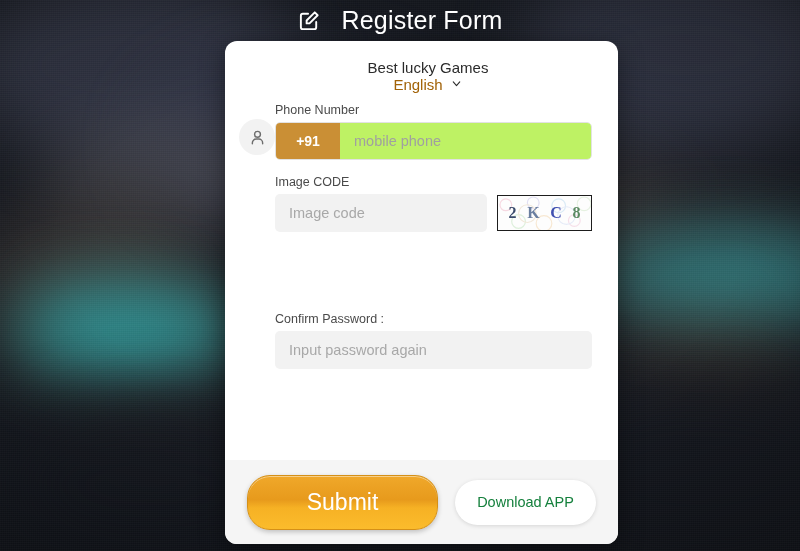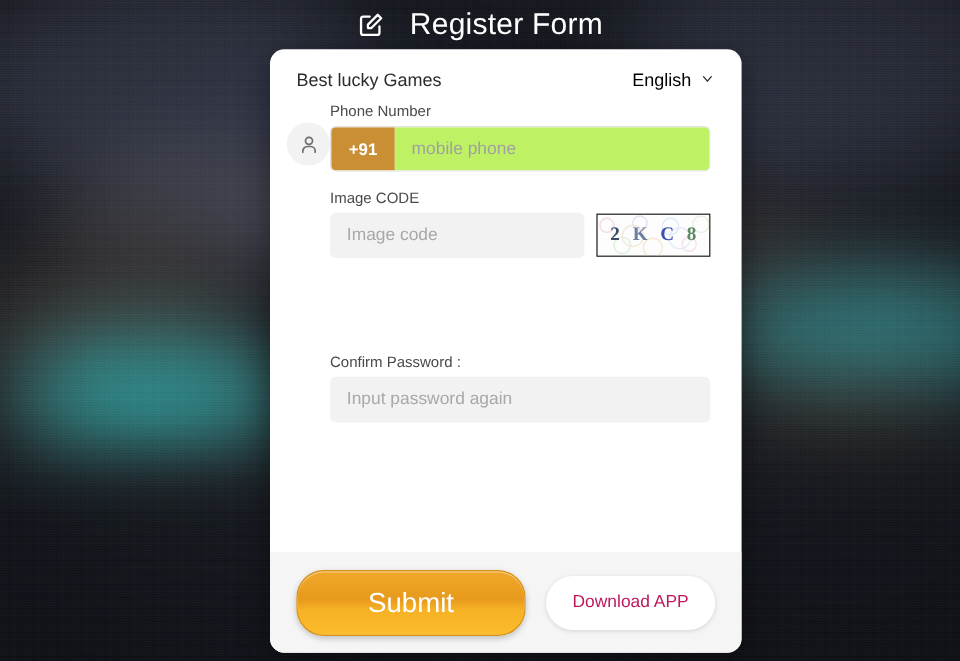--- a/index.html
+++ b/index.html
@@ -86,31 +86,32 @@
     z-index: 4;
     display: flex;
     flex-direction: column;
   }
 
   
   #card-header {
     display: flex;
     align-items: center;
     justify-content: space-between;
-    padding: 18px 22px 0 22px;
+    padding: 18px 22px 0 35px;
+    flex-direction: column;
   }
   #brand-name {
     font-size: 15px;
     color: #2b2b2b;
   }
   #language-switcher {
     display: flex;
     gap: 7px;
     font-size: 15px;
-    color: #000000;
+    color: #a16207;
     cursor: pointer;
   }
 
   
   #card-body {
     flex: 1;
     padding: 10px 26px 0 14px;
   }
 
   .field-row {
@@ -157,21 +158,21 @@
   #phone-group {
     display: flex;
     align-items: stretch;
     height: 38px;
     border: 1px solid #e2e2e2;
     border-radius: 5px;
     overflow: hidden;
     background: #fff;
   }
   #country-code-button {
-    width: 53px;
+    width: 64px;
     background: #ca8f35;
     color: #ffffff;
     font-size: 14px;
     font-weight: bold;
     display: flex;
     align-items: center;
     justify-content: center;
     cursor: pointer;
   }
   #phone-input {
@@ -257,21 +258,21 @@
     font-family: "Liberation Sans", sans-serif;
     cursor: pointer;
     box-shadow: 0 2px 5px rgba(0,0,0,.22), inset 0 1px 0 rgba(255,255,255,.45);
   }
   #download-app-button {
     width: 141px;
     height: 45px;
     border-radius: 23px;
     border: none;
     background: #ffffff;
-    color: #be185d;
+    color: #15803d;
     font-size: 14.5px;
     font-family: "Liberation Sans", sans-serif;
     cursor: pointer;
     box-shadow: 0 1px 4px rgba(0,0,0,.13);
   }
 </style>
 </head>
 <body>
 
 <div id="backdrop">

